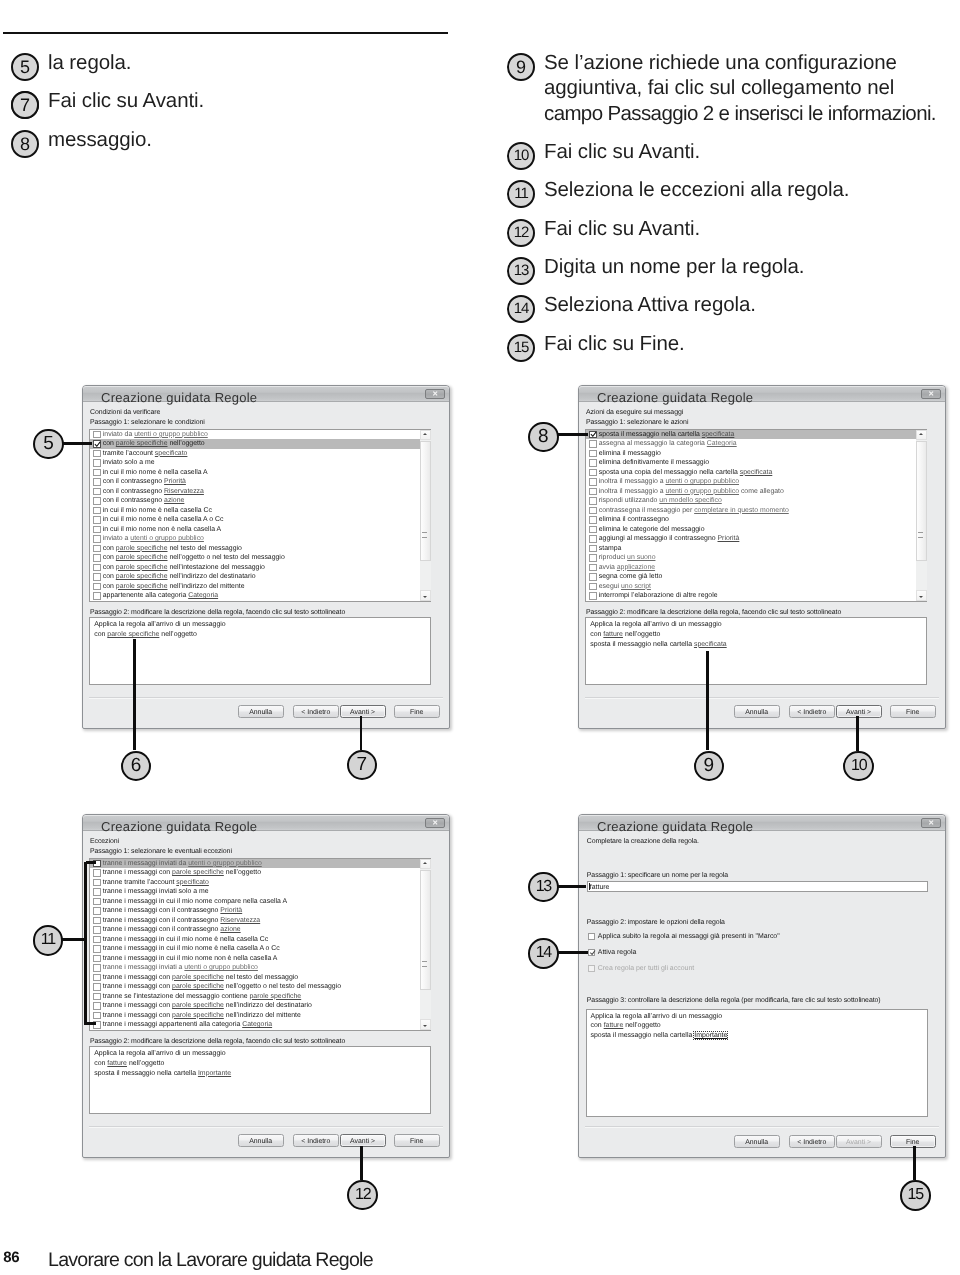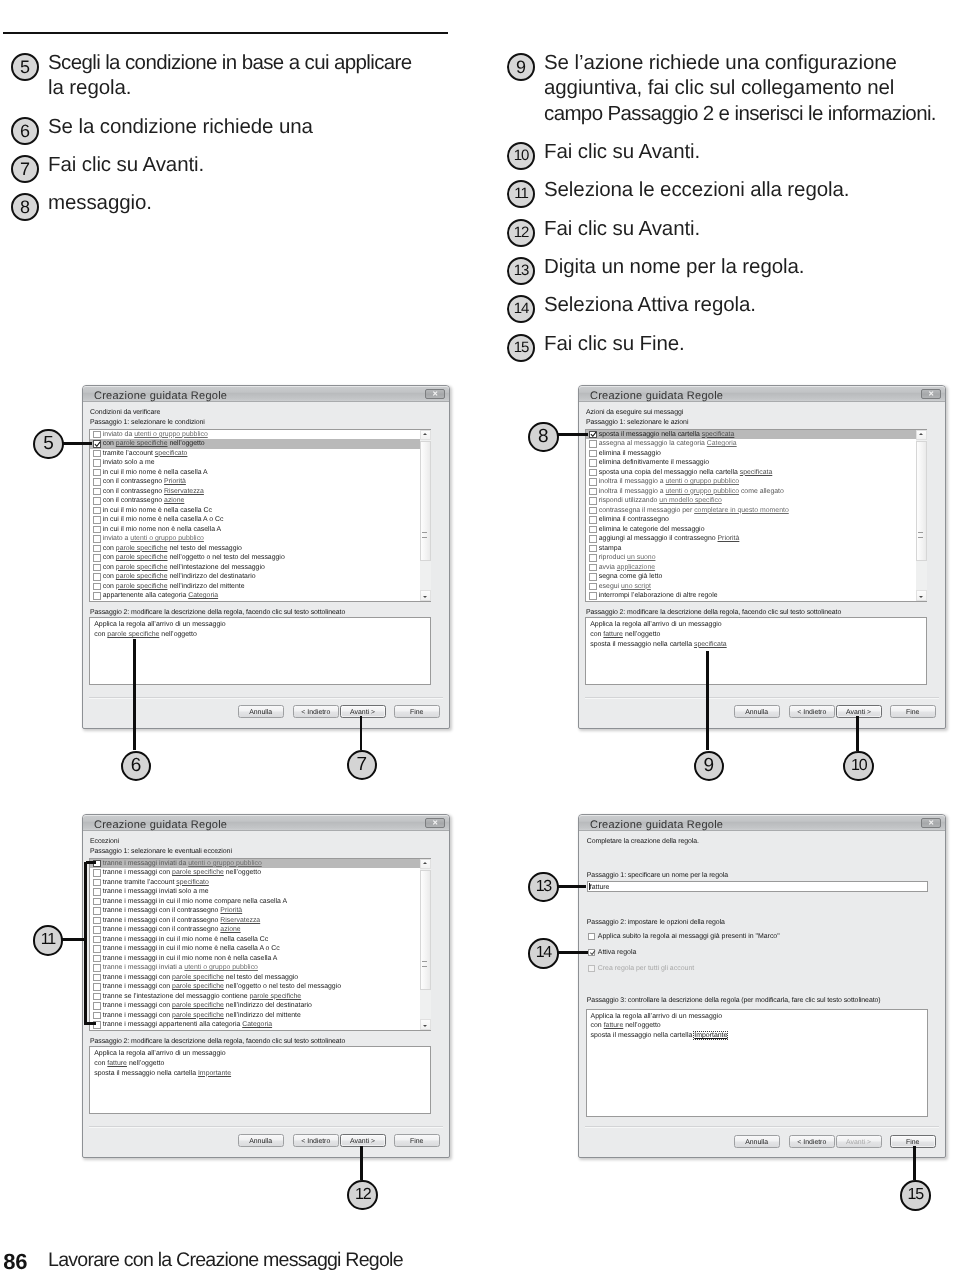--- a/index.html
+++ b/index.html
@@ -20,38 +20,38 @@
   .step{position:relative;margin-bottom:13px;}
   .step-num{position:absolute;left:0;top:3px;width:28px;height:28px;border:2.2px solid #111;border-radius:50%;
             background:#d7d7d7;font-size:18px;line-height:24.5px;text-align:center;color:#111;box-sizing:border-box;font-weight:400;}
   .step-num.wide{font-size:15px;letter-spacing:-1px;}
   .step-txt{margin-left:37px;font-size:20.5px;line-height:25.35px;color:#1f1f1f;letter-spacing:-0.1px;}
   .step-line{white-space:nowrap;}
   .step-line.sq{letter-spacing:-0.62px;}
 
   
   .footer{position:absolute;left:3.3px;top:1249px;}
-  .footer-page{position:absolute;left:0;top:0;font-size:22px;font-weight:bold;color:#141414;letter-spacing:-0.3px;}
+  .footer-page{position:absolute;left:0;top:0;font-size:15px;font-weight:bold;color:#141414;letter-spacing:-0.3px;}
   .footer-txt{position:absolute;left:44.8px;top:0.3px;font-size:19.6px;color:#1f1f1f;white-space:nowrap;letter-spacing:-0.78px;}
 
   
   .callout{position:absolute;width:30.5px;height:30.5px;border:2.3px solid #0d0d0d;border-radius:50%;background:#d4d4d4;
            box-sizing:border-box;font-size:19px;line-height:26.5px;text-align:center;color:#0d0d0d;z-index:20;}
   .callout.w{font-size:16px;letter-spacing:-1.2px;}
   .lead{position:absolute;background:#0d0d0d;z-index:15;}
 
   
   .win{position:absolute;background:#eaebec;border:1px solid #8d9094;border-radius:4px 4px 2px 2px;
        box-shadow:1.5px 1.5px 3px rgba(0,0,0,0.2);
        font-family:"Liberation Sans",sans-serif;overflow:hidden;}
   .titlebar{position:absolute;left:0;top:0;right:0;height:15px;border-radius:3px 3px 0 0;
             background:linear-gradient(to bottom,#cbcdcf 0%,#c2c4c6 40%,#b9bbbd 50%,#c4c6c8 88%,#cdcfd1 100%);
             box-shadow:inset 0 1px 0 rgba(255,255,255,.5);
             border-bottom:1px solid #a9abad;}
-  .title-txt{position:absolute;left:11px;top:4px;font-size:11px;color:#333;white-space:nowrap;letter-spacing:0.25px;}
+  .title-txt{position:absolute;left:18px;top:4px;font-size:13px;color:#333;white-space:nowrap;letter-spacing:0.25px;}
   .close-btn{position:absolute;top:2.6px;width:20px;height:10.6px;border:1px solid #7c7e80;border-radius:2px;
              background:linear-gradient(to bottom,#b6b8ba,#a6a8aa 55%,#b1b3b5 100%);box-sizing:border-box;}
   .close-x{position:absolute;left:50%;top:50%;transform:translate(-50%,-50%);font-size:7px;line-height:7px;color:#f4f4f4;font-weight:bold;}
   .lbl{position:absolute;font-size:6.95px;color:#151515;white-space:nowrap;letter-spacing:-0.075px;}
   .listbox{position:absolute;background:#fff;border:1px solid #9a9a9a;overflow:hidden;box-sizing:border-box;}
   .row{position:relative;height:9.5px;display:flex;align-items:center;padding-left:3px;}
   .row.sel{background:#b9b9b9;}
   .cb{width:7.4px;height:7.4px;border:1px solid #9b9b9b;background:#fff;flex:0 0 auto;margin-right:2.2px;position:relative;box-sizing:border-box;}
   .row.sel .cb{border-color:#4f4f4f;}
   .cb svg{position:absolute;left:0.1px;top:-0.5px;width:7.6px;height:7.6px;overflow:visible;}
@@ -87,28 +87,26 @@
 <body>
 
 <div class="page">
 
   <div class="hdr-rule"></div>
 
   <div class="steps" id="steps-left" style="left:11px;top:50px;width:445px;">
       <div class="step">
         <div class="step-num">5</div>
         <div class="step-txt">
-          <div class="step-line sq">Scegli la condizione in base a cui applicare</div>
           <div class="step-line">la regola.</div>
         </div>
       </div>
       <div class="step">
         <div class="step-num">6</div>
         <div class="step-txt">
-          <div class="step-line">Se la condizione richiede una</div>
         </div>
       </div>
       <div class="step">
         <div class="step-num">7</div>
         <div class="step-txt">
           <div class="step-line">Fai clic su Avanti.</div>
         </div>
       </div>
       <div class="step">
         <div class="step-num">8</div>
@@ -555,15 +553,15 @@
       <div class="lead" style="left:558px;top:884.75px;width:28px;height:2.9px;"></div>
       <div class="callout w" style="left:528.1px;top:871.7px;">13</div>
       <div class="lead" style="left:558px;top:951.15px;width:29.5px;height:2.9px;"></div>
       <div class="callout w" style="left:528.1px;top:938.1px;">14</div>
       <div class="lead" style="left:912.8499999999999px;top:1145.5px;width:2.9px;height:34.90000000000009px;"></div>
       <div class="callout w" style="left:900px;top:1180.3px;">15</div>
     </div>
 
   <div class="footer">
     <span class="footer-page">86</span>
-    <span class="footer-txt">Lavorare con la Creazione messaggi Regole</span>
+    <span class="footer-txt">Lavorare con la Lavorare guidata Regole</span>
   </div>
 </div>
 
 </body></html>

